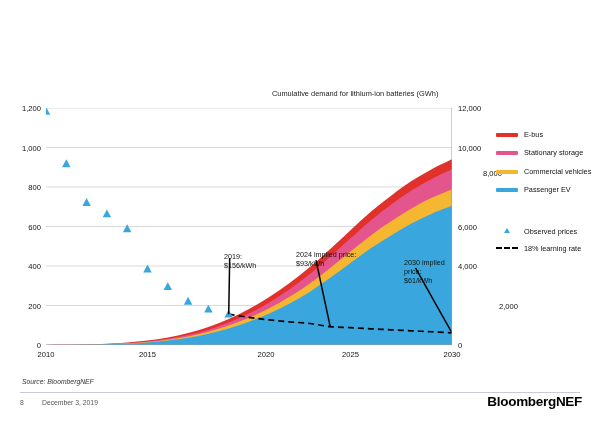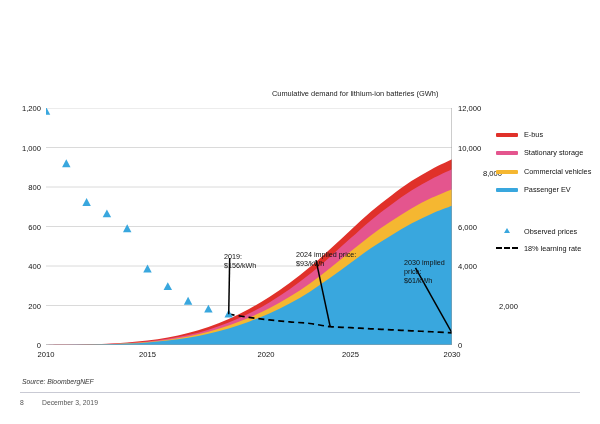--- a/index.html
+++ b/index.html
@@ -210,14 +210,15 @@
       <div class="lg-row">
         <span class="lg-dash" style="border-top-color: rgb(0, 0, 0);"></span>
         <span class="lg-lab">18% learning rate</span>
       </div>
     </div>
 
   <div class="src">Source: BloombergNEF</div>
   <div class="rule"></div>
   <div class="pgnum">8</div>
   <div class="pgdate">December 3, 2019</div>
+  <div class="brand">BloombergNEF</div>
 
 </div>
 
 </body></html>

